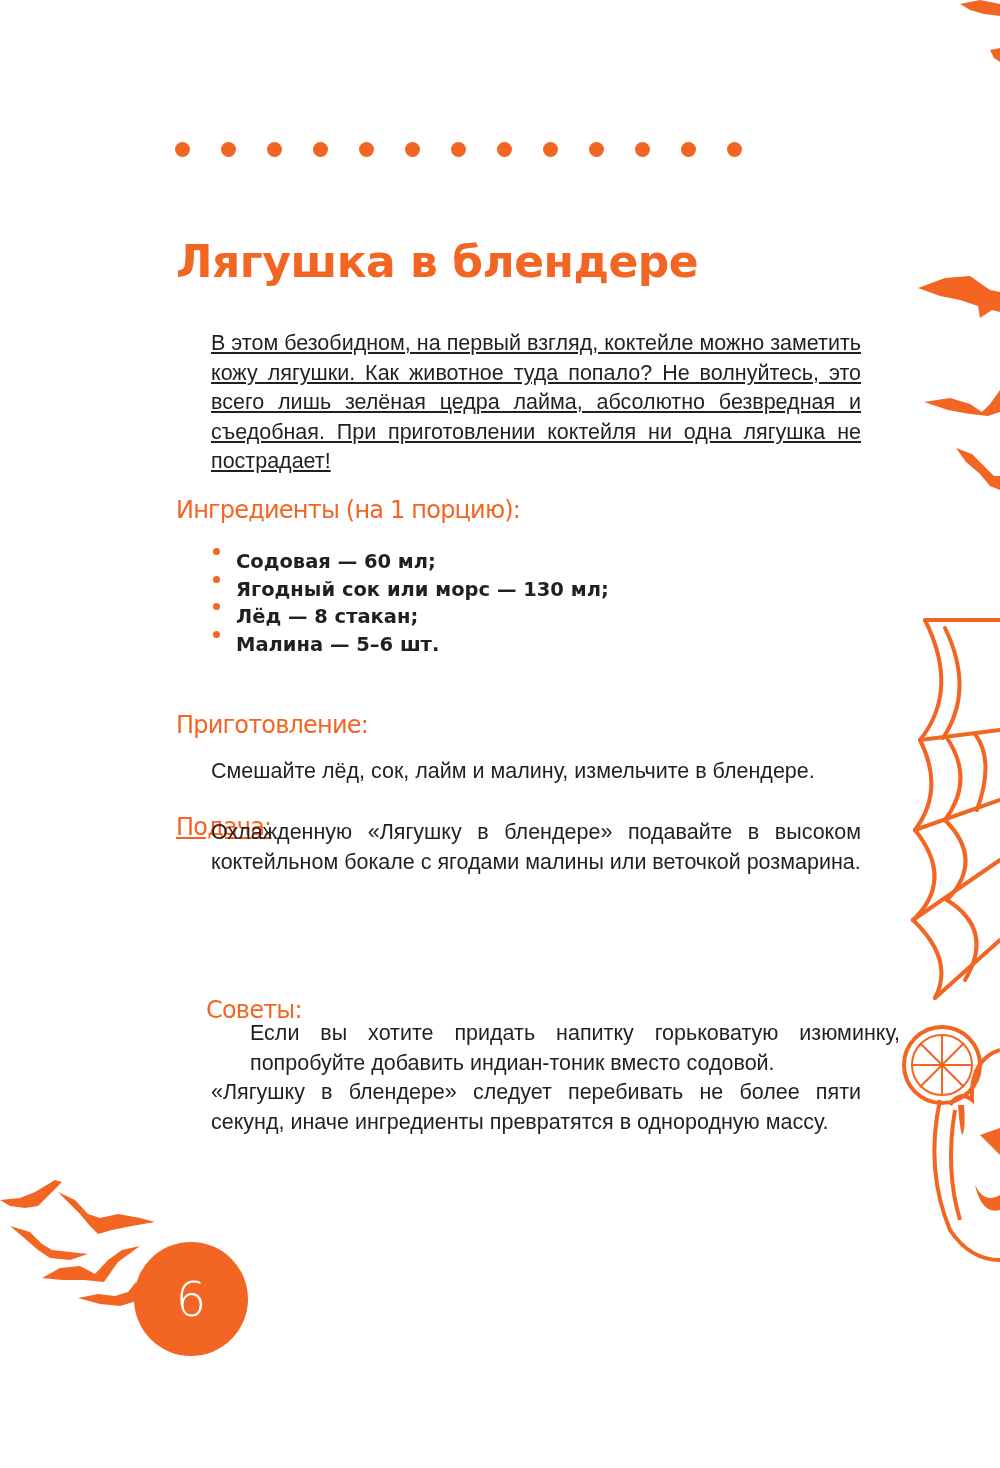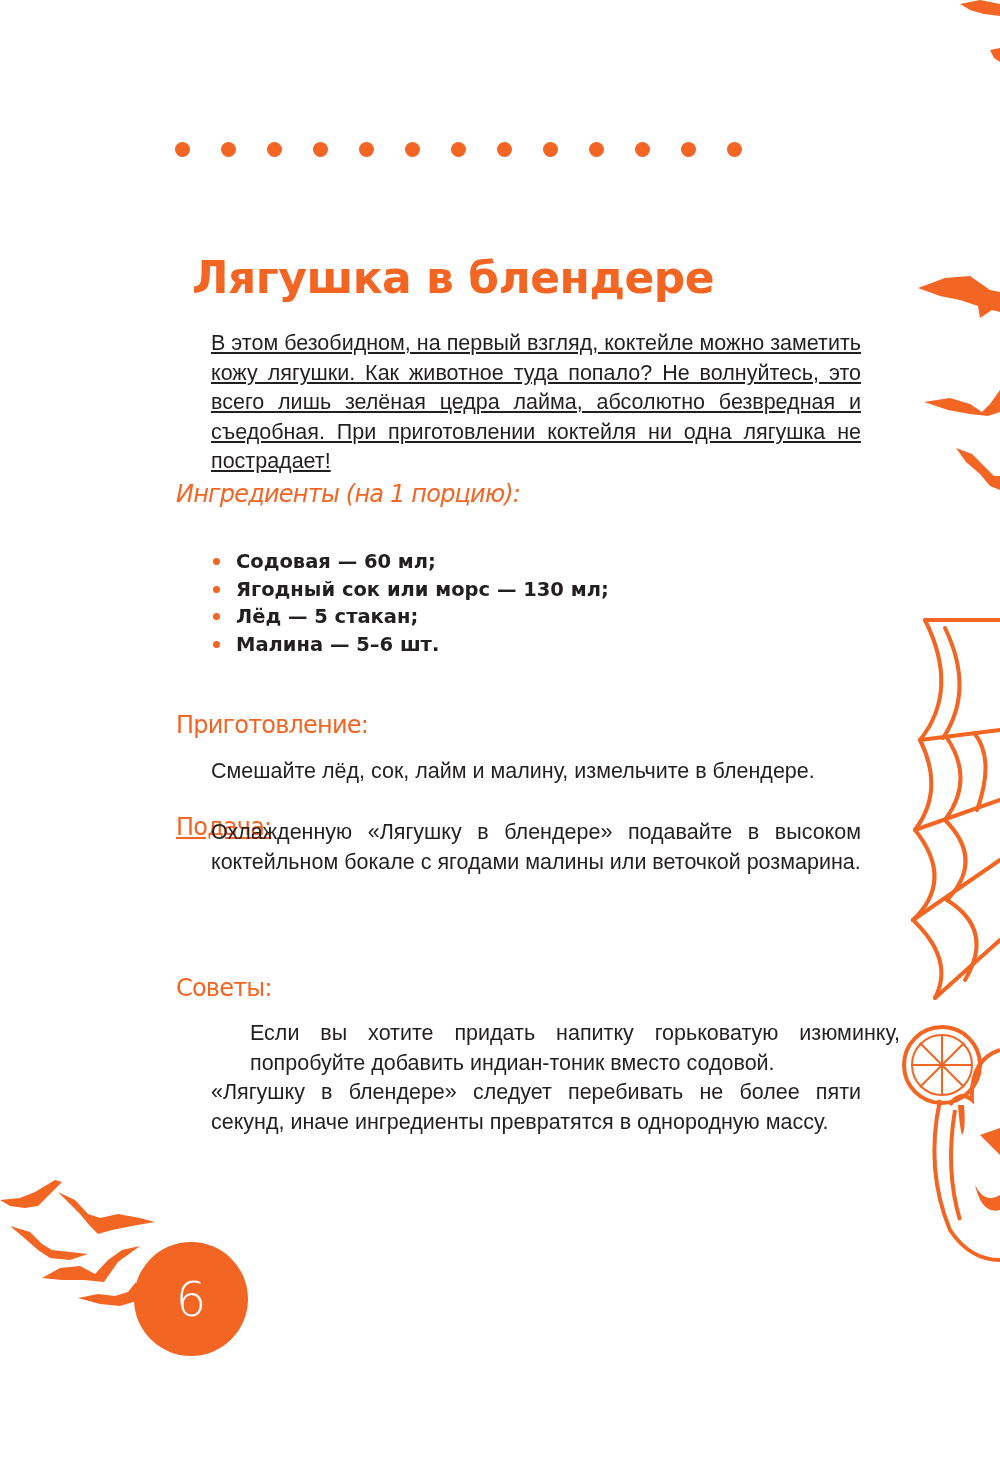--- a/index.html
+++ b/index.html
@@ -3,38 +3,38 @@
   <meta charset="utf-8">
   <style>
     html, body { margin:0; padding:0; }
     body {
       width:1000px; height:1468px; background:#ffffff; position:relative; overflow:hidden;
       font-family:"Liberation Sans", "DejaVu Sans", sans-serif; color:#231f20;
     }
     .dots { position:absolute; left:175px; top:142px; display:flex; gap:0; }
     .dot { width:15px; height:15px; border-radius:50%; background:#f26522; margin-right:31px; }
     .title {
-      position:absolute; left:176px; top:236px; margin:16px;
+      position:absolute; left:176px; top:236px; margin:0;
       font-family:"DejaVu Sans", sans-serif; font-weight:bold; font-size:44px;
       color:#f26522; letter-spacing:-0.5px;
     }
     .body-text {
       position:absolute; left:211px; width:650px;
       font-size:21.5px; line-height:29.5px; text-align:justify; margin:0;
       font-family:"Liberation Sans Narrow", "Liberation Sans", sans-serif;
     }
     .heading {
       position:absolute; left:176px; margin:0;
       font-family:"DejaVu Sans", sans-serif; font-weight:normal;
       font-size:24px; color:#f26522; letter-spacing:-0.8px;
     }
     .ing-list { position:absolute; left:213px; top:548px; margin:0; padding:0; list-style:none; }
     .ing-list li {
       font-family:"DejaVu Sans", sans-serif; font-weight:bold; font-size:19.5px;
-      line-height:27.5px; display:flex; align-items:center;
+      line-height:27.5px; display:flex; align-items:flex-start;
     }
     .bullet { width:7px; height:7px; border-radius:50%; background:#f26522; margin-right:16px; flex:none; }
     .page-circle {
       position:absolute; left:134px; top:1242px; width:114px; height:114px; border-radius:50%;
       background:#f26522; color:#fff; display:flex; align-items:center; justify-content:center;
       font-family:"DejaVu Sans", sans-serif; font-size:48px; font-weight:300;
     }
     svg.deco { position:absolute; }
   </style>
 </head>
@@ -53,47 +53,47 @@
   <span class="dot"></span>
   <span class="dot"></span>
   <span class="dot"></span>
   <span class="dot"></span>
 </div>
 
 <h1 class="title">Лягушка в блендере</h1>
 
 <p class="body-text" style="top:329px;text-decoration:underline;">В этом безобидном, на первый взгляд, коктейле можно заметить кожу лягушки. Как животное туда попало? Не волнуйтесь, это всего лишь зелёная цедра лайма, абсолютно безвредная и съедобная. При приготовлении коктейля ни одна лягушка не пострадает!</p>
 
-<h2 class="heading" style="top:480px;font-style:italic;">Ингредиенты (на 1 порцию):</h2>
+<h2 class="heading" style="top:496px;">Ингредиенты (на 1 порцию):</h2>
 <ul class="ing-list">
   <li>
       <span class="bullet"></span>
       <span>Содовая — 60 мл;</span>
     </li>
   <li>
       <span class="bullet"></span>
       <span>Ягодный сок или морс — 130 мл;</span>
     </li>
   <li>
       <span class="bullet"></span>
-      <span>Лёд — 5 стакан;</span>
+      <span>Лёд — 8 стакан;</span>
     </li>
   <li>
       <span class="bullet"></span>
       <span>Малина — 5–6 шт.</span>
     </li>
 </ul>
 
 <h2 class="heading" style="top:711px;">Приготовление:</h2>
 <p class="body-text" style="top:757px;">Смешайте лёд, сок, лайм и малину, измельчите в блендере.</p>
 
 <h2 class="heading" style="top:813px;text-decoration:underline;">Подача:</h2>
 <p class="body-text" style="top:818px;">Охлажденную «Лягушку в блендере» подавайте в высоком коктейльном бокале с ягодами малины или веточкой розмарина.</p>
 
-<h2 class="heading" style="top:974px;">Советы:</h2>
+<h2 class="heading" style="top:996px;margin-left:30px;">Советы:</h2>
 <p class="body-text" style="top:1019px;margin-left:39px;">Если вы хотите придать напитку горьковатую изюминку, попробуйте добавить индиан-тоник вместо содовой.</p>
 <p class="body-text" style="top:1078px;">«Лягушку в блендере» следует перебивать не более пяти секунд, иначе ингредиенты превратятся в однородную массу.</p>
 
 <div class="page-circle">
   <span>6</span>
 </div>
 
 <svg class="deco" style="left:0;top:1170px;" width="160" height="140" viewBox="0 0 160 140">
   <g fill="#f26522">
     <path d="M0 30 L20 28 L35 22 L55 10 L62 12 L48 26 L38 36 L25 38 L10 36Z"></path>

